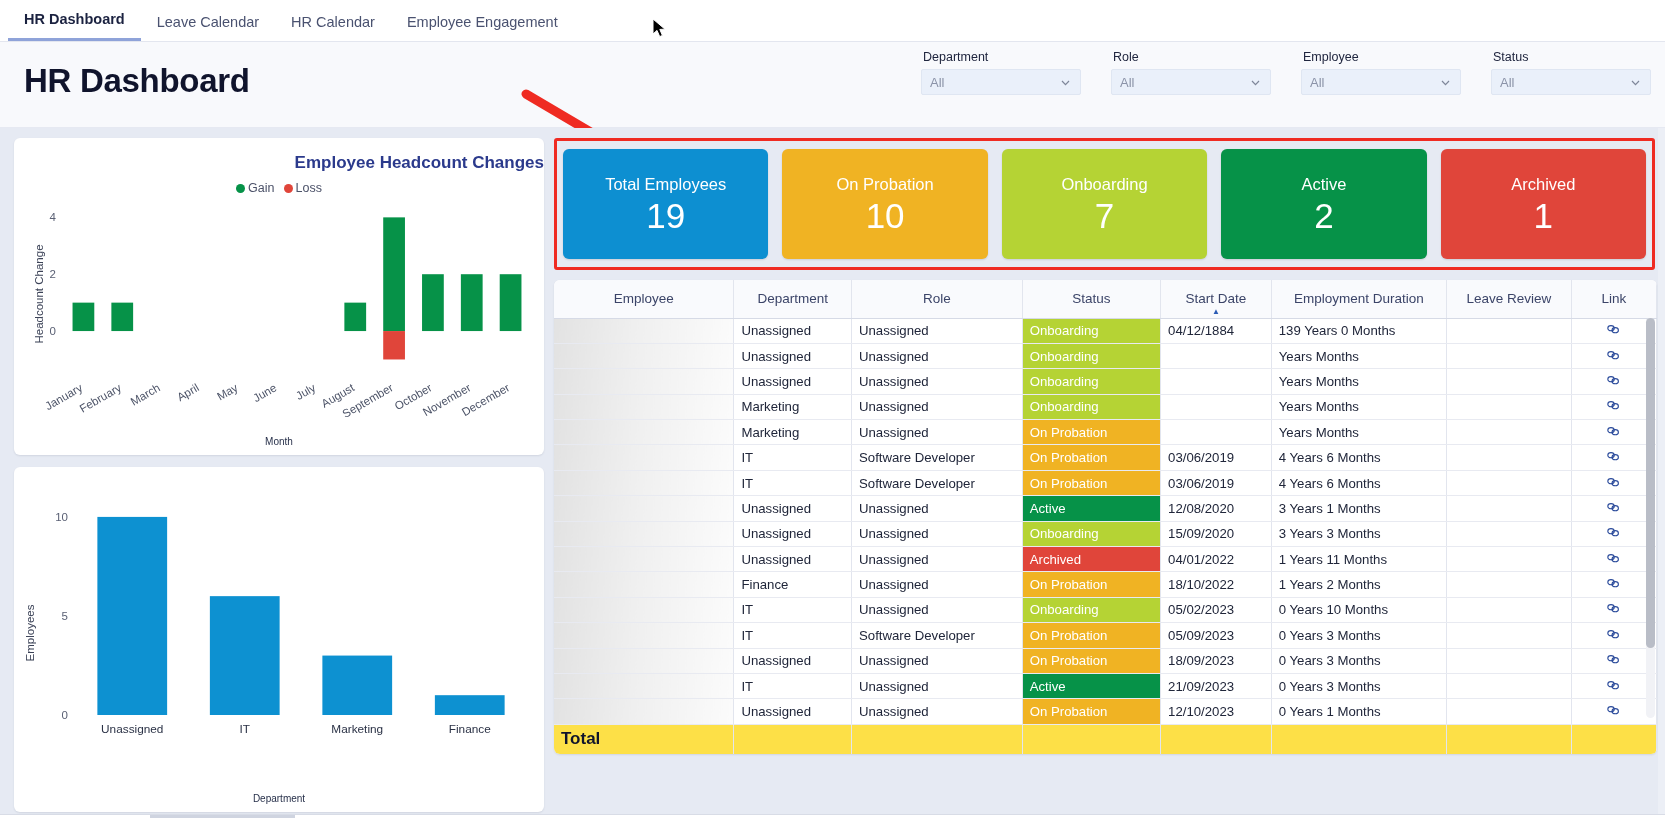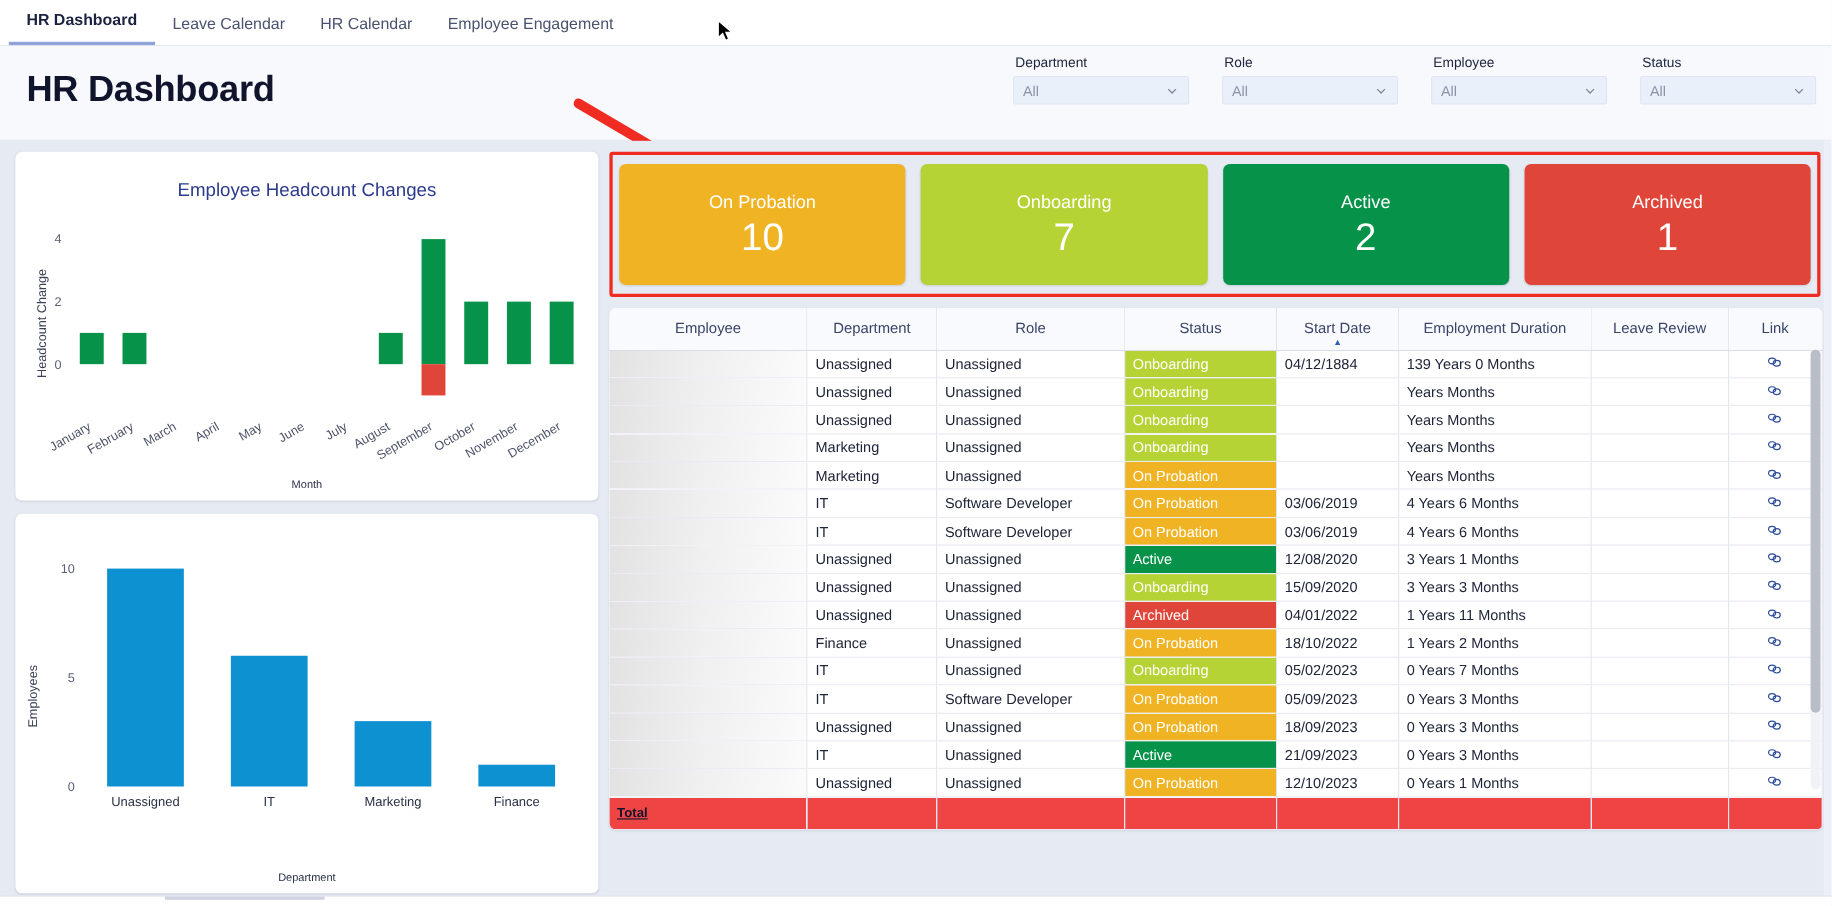--- a/index.html
+++ b/index.html
@@ -90,25 +90,25 @@
   .left-col { width: 530px; display: flex; flex-direction: column; gap: 12px; }
   .right-col { flex: 1; position: relative; }
 
   .card {
     background: #ffffff;
     border-radius: 6px;
     box-shadow: 0 1px 2px rgba(30,40,70,0.10);
     position: relative;
   }
   .chart-title {
-    text-align: center;
+    text-align: right;
     font-size: 17px;
     color: #2b3a8c;
-    padding-top: 25px;
-    font-weight: 400;
+    padding-top: 15px;
+    font-weight: 700;
   }
   .legend {
     display: flex;
     justify-content: center;
     gap: 9px;
     margin-top: 8px;
     font-size: 12.5px;
     color: #4b5168;
   }
   .legend-item { display: flex; align-items: center; gap: 3px; }
@@ -195,26 +195,25 @@
   }
   td.status { color: #ffffff; padding-left: 7px; }
   td.center { text-align: center; }
   .emp-cell {
     background: linear-gradient(100deg,#e2e2e2 0%,#efefef 45%,#fbfbfb 100%);
     filter: blur(0.4px);
   }
   .link-ic { color: #2b4b9b; font-size: 13px; cursor: pointer; }
   .total-row td {
     font-weight: bold;
-    font-size: 12px;
+    font-size: 17px;
     color: #10142c;
     border-top: 1px solid #c9cfdd;
-    background: #ef4444;
+    background: #fde047;
     height: 30px;
-    text-decoration: underline;
   }
   .vscroll {
     position: absolute;
     right: 2px; top: 38px;
     width: 9px; height: 400px;
     background: #f1f2f6;
     border-radius: 5px;
   }
   .vthumb {
     width: 9px; height: 330px;
@@ -316,20 +315,30 @@
     </svg>
   </div>
 </div>
 
 <div class="body">
 
   <div class="left-col">
 
     <div class="card" style="height:317px;">
       <div class="chart-title">Employee Headcount Changes</div>
+      <div class="legend">
+        <span class="legend-item">
+          <i class="legend-dot" id="lg-gain" style="background: rgb(6, 146, 72);"></i>
+          <span>Gain</span>
+        </span>
+        <span class="legend-item">
+          <i class="legend-dot" id="lg-loss" style="background: rgb(224, 69, 58);"></i>
+          <span>Loss</span>
+        </span>
+      </div>
       <div class="axis-label-y" style="left:-25px; top:150px;">Headcount Change</div>
       <svg id="chart-headcount" width="510" height="230" style="position:absolute;left:14px;top:62px;">
           <text x="28" y="135.05263157894737" text-anchor="end" font-size="11.5" fill="#5a6074" font-family="&quot;Liberation Sans&quot;, sans-serif">0</text>
           <text x="28" y="78.21052631578948" text-anchor="end" font-size="11.5" fill="#5a6074" font-family="&quot;Liberation Sans&quot;, sans-serif">2</text>
           <text x="28" y="21.36842105263159" text-anchor="end" font-size="11.5" fill="#5a6074" font-family="&quot;Liberation Sans&quot;, sans-serif">4</text>
           <rect x="44.54333333333334" y="102.63157894736842" width="21.74666666666667" height="28.421052631578945" fill="#069248"></rect>
           <text x="55.41666666666667" y="190" font-size="11.5" fill="#4d5468" text-anchor="end" font-family="&quot;Liberation Sans&quot;, sans-serif" transform="rotate(-30 55.41666666666667 190)">January</text>
           <rect x="83.37666666666668" y="102.63157894736842" width="21.74666666666667" height="28.421052631578945" fill="#069248"></rect>
           <text x="94.25000000000001" y="190" font-size="11.5" fill="#4d5468" text-anchor="end" font-family="&quot;Liberation Sans&quot;, sans-serif" transform="rotate(-30 94.25000000000001 190)">February</text>
           <text x="133.08333333333334" y="190" font-size="11.5" fill="#4d5468" text-anchor="end" font-family="&quot;Liberation Sans&quot;, sans-serif" transform="rotate(-30 133.08333333333334 190)">March</text>
@@ -368,20 +377,24 @@
           <text x="433.75" y="234" font-size="11.8" fill="#2a3145" text-anchor="middle" font-family="&quot;Liberation Sans&quot;, sans-serif">Finance</text>
         </svg>
       <div class="axis-label-x" style="position:absolute;bottom:8px;left:0;width:100%;">Department</div>
     </div>
   </div>
 
   <div class="right-col">
 
     <div class="kpi-wrap">
       <div class="kpi-row">
+        <div class="kpi" id="kpi0" style="background: rgb(13, 143, 209);">
+          <div class="kpi-label">Total Employees</div>
+          <div class="kpi-value">19</div>
+        </div>
         <div class="kpi" id="kpi1" style="background: rgb(240, 179, 35);">
           <div class="kpi-label">On Probation</div>
           <div class="kpi-value">10</div>
         </div>
         <div class="kpi" id="kpi2" style="background: rgb(181, 211, 52);">
           <div class="kpi-label">Onboarding</div>
           <div class="kpi-value">7</div>
         </div>
         <div class="kpi" id="kpi3" style="background: rgb(6, 146, 72);">
           <div class="kpi-label">Active</div>
@@ -586,21 +599,21 @@
                       <ellipse cx="9.2" cy="7.2" rx="3.2" ry="2.6"></ellipse>
                     </g>
                   </svg></span></td>
             </tr>
             <tr>
               <td class="emp-cell"></td>
               <td>IT</td>
               <td>Unassigned</td>
               <td class="status" style="background:#b5d334">Onboarding</td>
               <td>05/02/2023</td>
-              <td>0 Years 7 Months</td>
+              <td>0 Years 10 Months</td>
               <td></td>
               <td class="center"><span class="link-ic"><svg width="15" height="12" viewBox="0 0 15 12">
                     <g fill="none" stroke="#2b4b9b" stroke-width="1.1">
                       <ellipse cx="5" cy="5.2" rx="3.2" ry="2.6"></ellipse>
                       <ellipse cx="9.2" cy="7.2" rx="3.2" ry="2.6"></ellipse>
                     </g>
                   </svg></span></td>
             </tr>
             <tr>
               <td class="emp-cell"></td>

